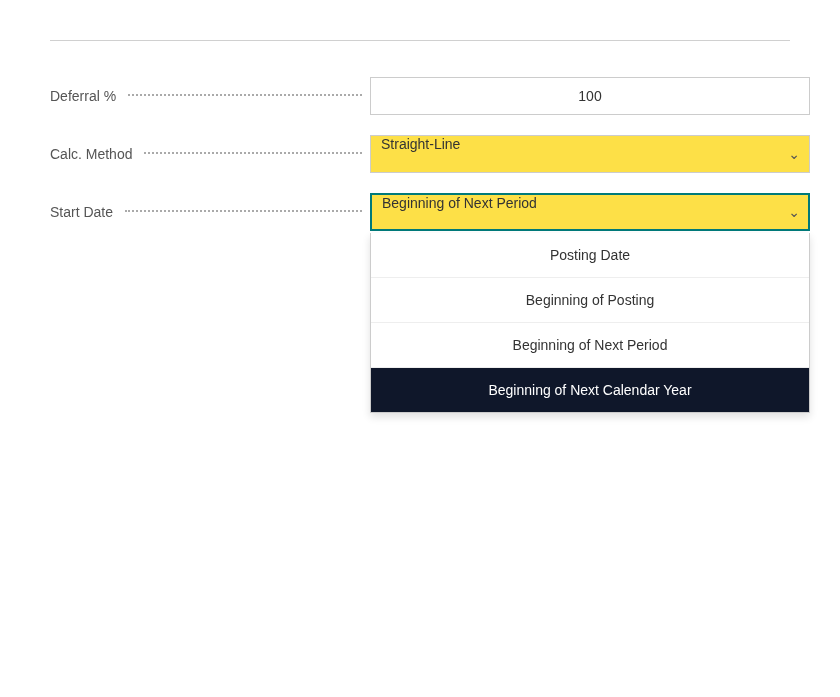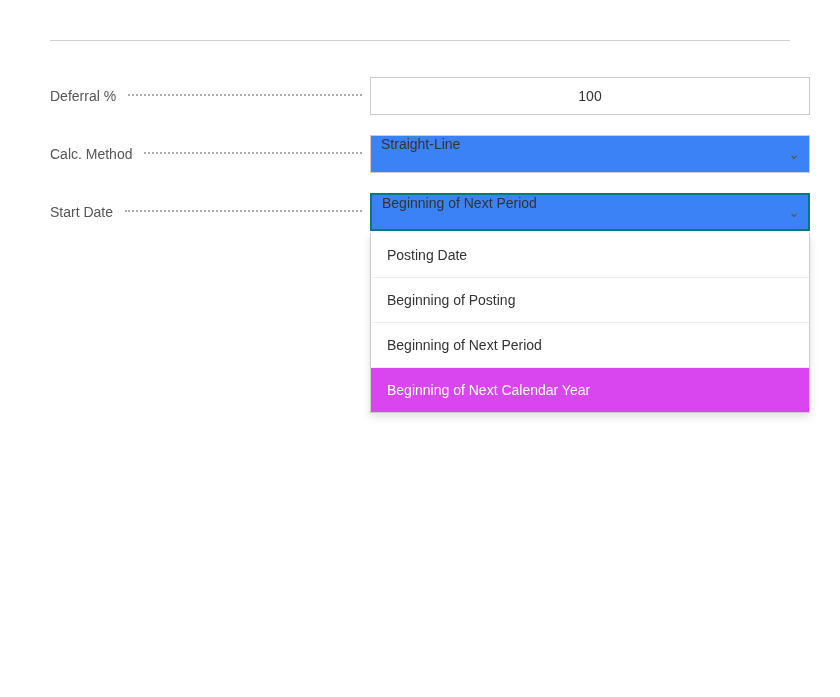--- a/index.html
+++ b/index.html
@@ -81,21 +81,21 @@
       text-align: center;
     }
 
     .select-field {
       width: 100%;
       height: 38px;
       border: 1px solid #cccccc;
       padding: 0 10px;
       font-size: 14px;
       color: #333;
-      background: #3b82f6;
+      background: #fde047;
       appearance: none;
       -webkit-appearance: none;
       cursor: pointer;
       outline: none;
       position: relative;
     }
 
     .select-wrapper {
       position: relative;
       width: 100%;
@@ -118,36 +118,37 @@
     .dropdown-menu {
       position: absolute;
       top: calc(100% + 2px);
       left: 0;
       right: 0;
       background: #ffffff;
       border: 1px solid #cccccc;
       border-top: none;
       z-index: 100;
       box-shadow: 0 4px 8px rgba(0,0,0,0.12);
+      text-align: center;
     }
 
     .dropdown-item {
       padding: 14px 16px;
       font-size: 14px;
       color: #333333;
       cursor: pointer;
       border-bottom: 1px solid #eeeeee;
     }
 
     .dropdown-item:last-child {
       border-bottom: none;
     }
 
     .dropdown-item.selected {
-      background: #d946ef;
+      background: #0f172a;
       color: #ffffff;
     }
 
     .label-text {
       white-space: nowrap;
     }
   </style>
 </head>
 <body>
 

